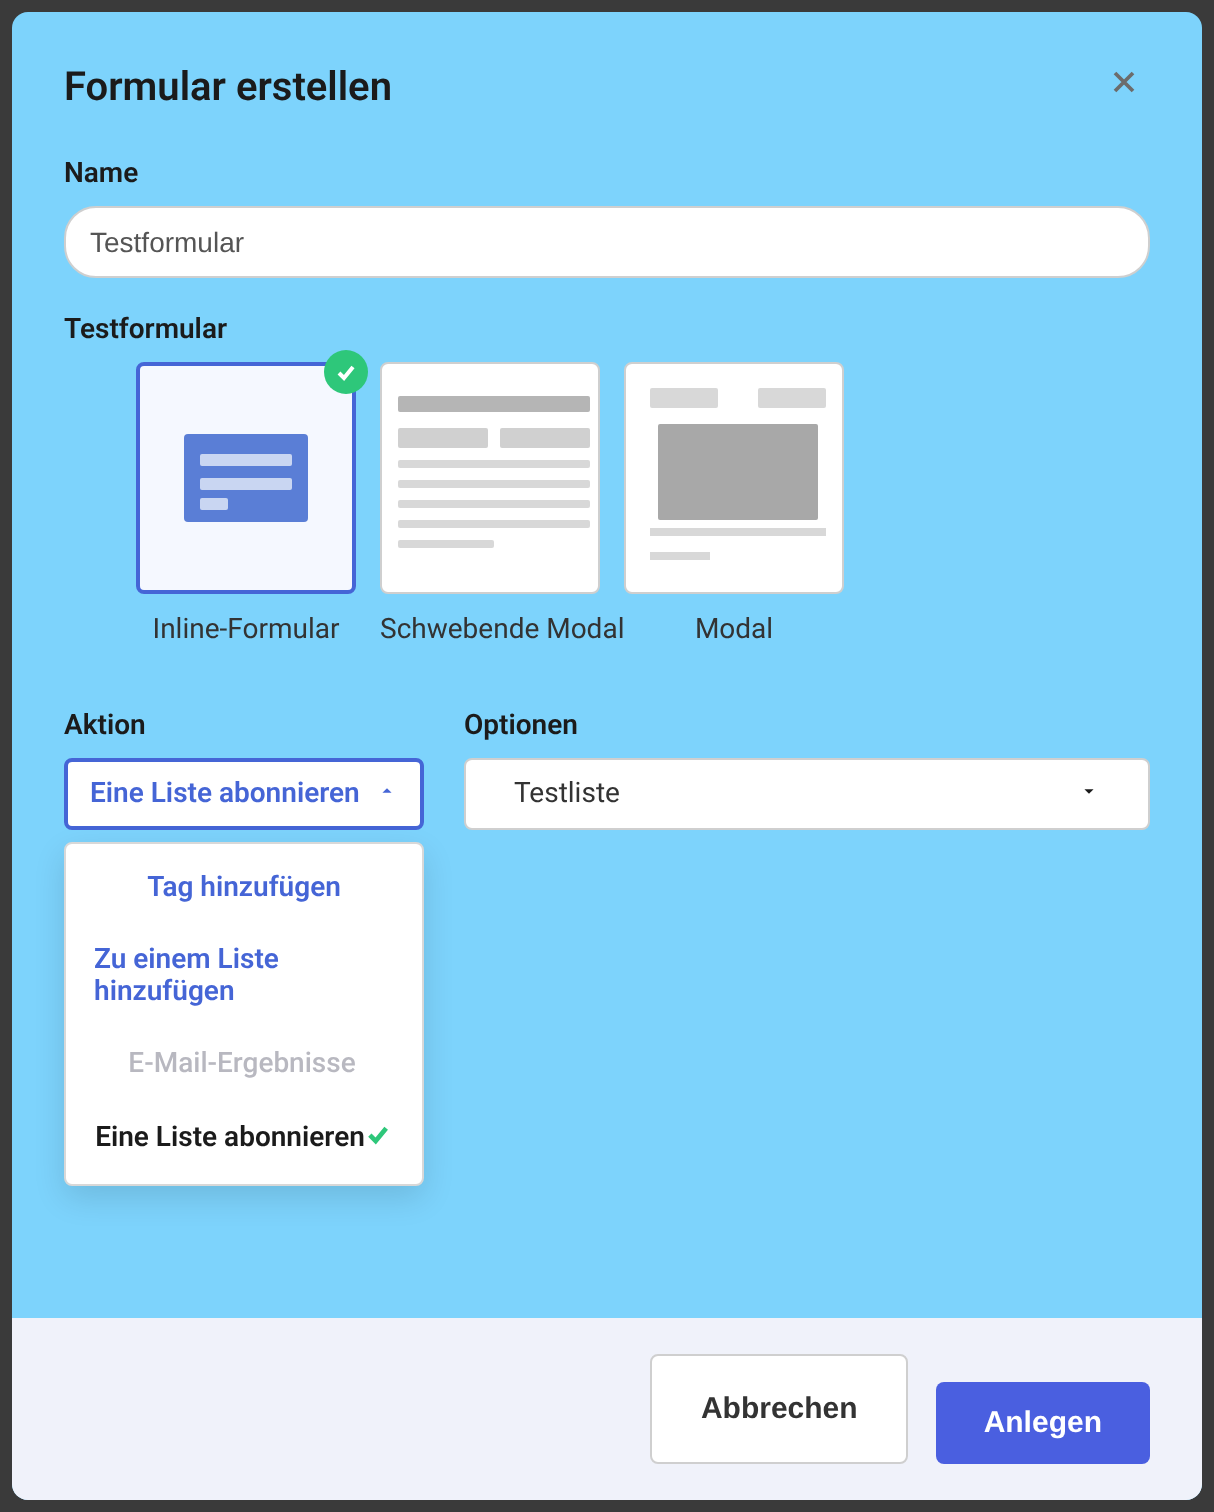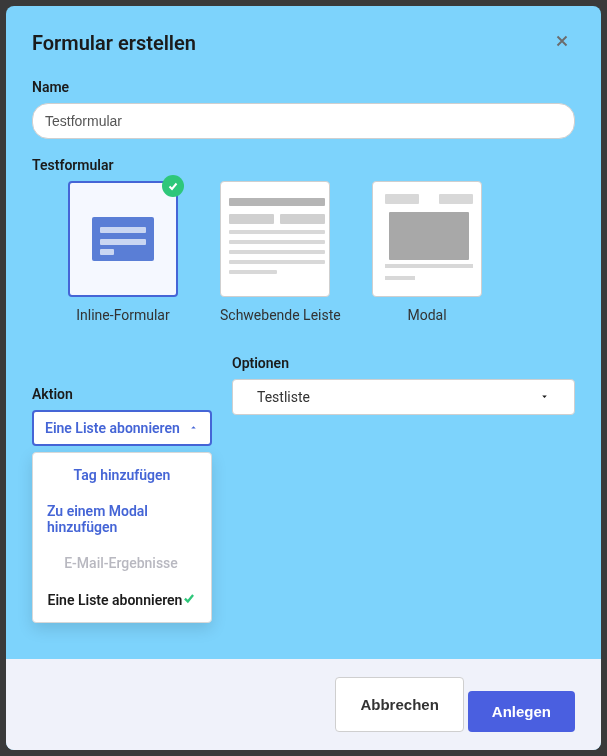--- a/index.html
+++ b/index.html
@@ -56,21 +56,21 @@
       border: 1px solid #cfcfcf;
       border-radius: 16px;
       padding: 9px 12px;
       font-size: 14px;
       color: #555;
       margin-bottom: 18px;
     }
     .styles-grid {
       display: flex;
       flex-wrap: wrap;
-      gap: 30px 42px;
+      gap: 30px 12px;
       margin-bottom: 32px;
       padding-left: 36px;
     }
     .style-item {
       width: 110px;
       text-align: center;
     }
     .style-card {
       width: 110px;
       height: 116px;
@@ -193,21 +193,21 @@
     .dropdown-item.opt-muted { color: #b8b8c0; font-weight: 500; padding-left: 12px; }
     .dropdown-item.opt-selected { color: #1b1b1b; }
     .opt-check { color: #2ec77a; }
     .opt-check svg { width: 14px; height: 14px; }
 
     .modal-footer {
       background: #f0f2fa;
       padding: 18px 26px;
       display: flex;
       justify-content: flex-end;
-      gap: 4px;
+      gap: 14px;
       border-radius: 0 0 8px 8px;
     }
     .btn {
       border-radius: 4px;
       font-size: 15px;
       font-weight: 600;
       padding: 12px 24px;
       cursor: pointer;
       border: none;
     }
@@ -267,57 +267,57 @@
                 <div class="tg-block" style="flex:1"></div>
                 <div class="tg-block" style="flex:1"></div>
               </div>
             <div class="tg-line"></div>
               <div class="tg-line"></div>
               <div class="tg-line"></div>
               <div class="tg-line"></div>
               <div class="tg-line" style="width:50%"></div>
           </div>
         </div>
-        <span class="style-label">Schwebende Leiste</span>
+        <span class="style-label">Schwebende Modal</span>
       </div>
 
 
       <div class="style-item">
         <div class="style-card">
           <div class="thumb-modal">
             <div class="tm-bg1"></div>
               <div class="tm-bg2"></div>
             <div class="tm-overlay"></div>
             <div class="tm-line"></div>
               <div class="tm-line2"></div>
           </div>
         </div>
         <span class="style-label">Modal</span>
       </div>
 
     </div>
 
     <div class="columns">
-      <div class="col-action" style="position:relative;margin-top:31px;">
+      <div class="col-action" style="position:relative;">
         <label class="field-label">Aktion</label>
         <div class="select-wrap open">
           <span>Eine Liste abonnieren</span>
           <span class="caret">
             <svg viewBox="0 0 24 24" fill="currentColor">
                 <path d="M7 14l5-5 5 5z"></path>
               </svg>
           </span>
         </div>
 
         <div class="dropdown">
           <div class="dropdown-item opt-normal">
             <span>Tag hinzufügen</span>
           </div>
           <div class="dropdown-item opt-normal">
-            <span>Zu einem Modal hinzufügen</span>
+            <span>Zu einem Liste hinzufügen</span>
           </div>
           <div class="dropdown-item opt-muted">
             <span>E-Mail-Ergebnisse</span>
           </div>
           <div class="dropdown-item opt-selected">
             <span>Eine Liste abonnieren</span>
             <span class="opt-check">
               <svg viewBox="0 0 24 24" fill="none" stroke="currentColor" stroke-width="4">
                   <path d="M5 13 L10 18 L19 7"></path>
                 </svg>

